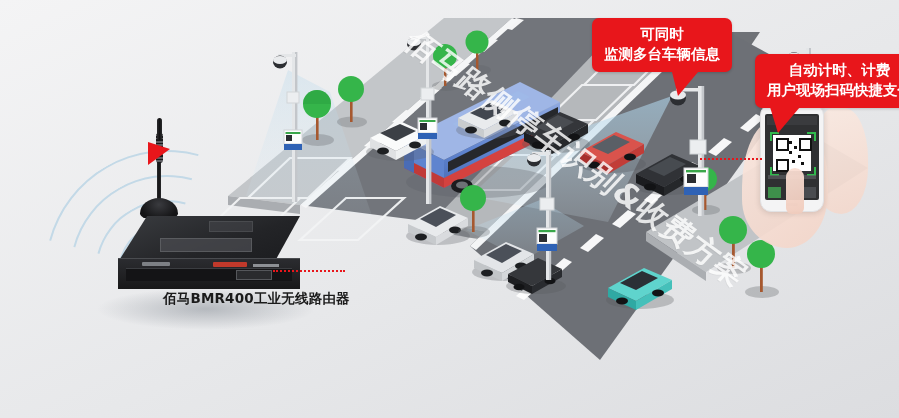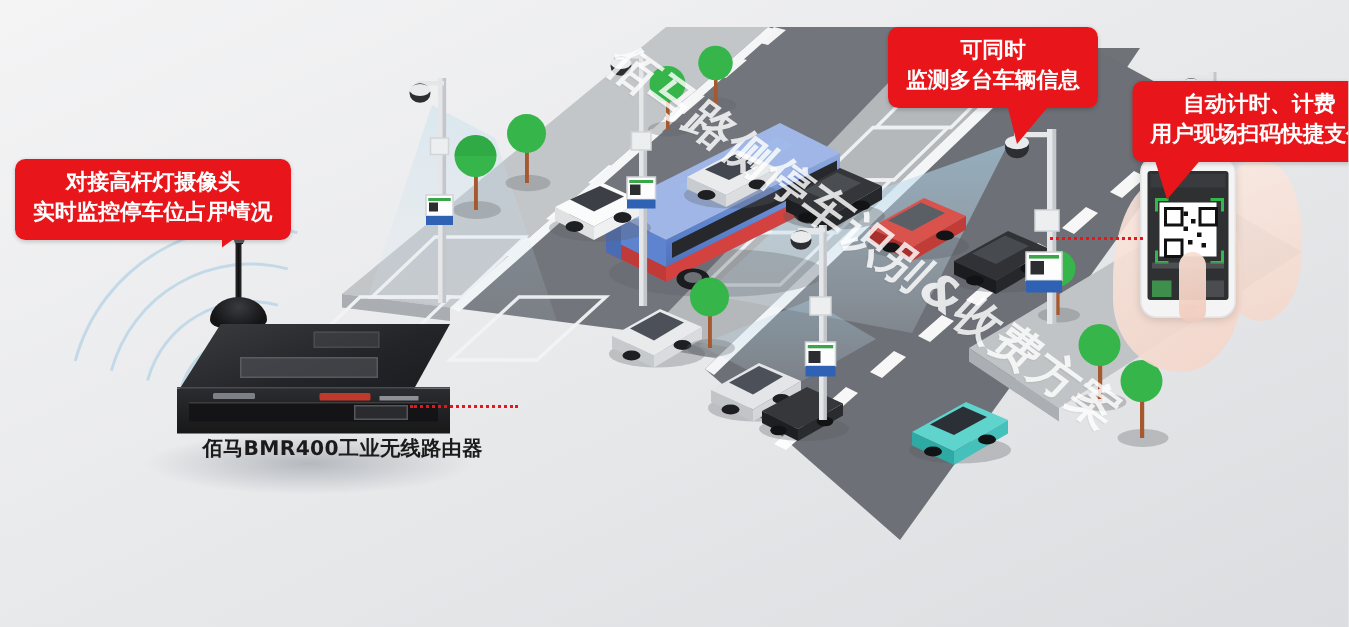--- a/index.html
+++ b/index.html
@@ -48,20 +48,21 @@
     white-space:nowrap;
     font-family:"DejaVu Sans","Liberation Sans",sans-serif;
     transform-origin:left top;
     text-shadow:0 1px 1px rgba(0,0,0,.06);
   }
 
   
   .router-caption{
     position:absolute;color:#1b1b1b;font-weight:bold;white-space:nowrap;
     font-family:"DejaVu Sans","Liberation Sans",sans-serif;
+    margin-left:28px;
   }
 
   
   .arc{
     position:absolute;border:2px solid #b9d3e4;border-radius:50%;
     border-color:#bcd6e6 transparent transparent transparent;
     opacity:.85;
   }
 
   
@@ -499,24 +500,20 @@
   </div>
 
   <div style="position:absolute;left:786px;top:168px;width:18px;height:46px;background:linear-gradient(160deg,#f9ded3,#f0cbbc);border-radius:9px 9px 6px 6px;opacity:.95;"></div>
 
   <div class="watermark" style="left:424px;top:22px;font-size:31px;letter-spacing:1px;
               transform:rotate(36deg) skewX(-7deg);">佰马路侧停车识别&amp;收费方案</div>
 
   <div class="dotted" style="left:273px;top:270px;width:72px;"></div>
   <div class="dotted" style="left:700px;top:158px;width:62px;"></div>
 
-  <div class="callout" style="left:10px;top:106px;font-size:14.5px;">
-    <span class="ln">对接高杆灯摄像头</span>
-    <span class="ln">实时监控停车位占用情况</span>
-  </div>
   <div class="tail" style="left:148px;top:142px;border-left:22px solid #e8161b;border-top:7px solid transparent;border-bottom:16px solid transparent;"></div>
 
   <div class="callout" style="left:592px;top:18px;font-size:14.5px;">
     <span class="ln">可同时</span>
     <span class="ln">监测多台车辆信息</span>
   </div>
   <div class="tail" style="left:672px;top:72px;border-top:24px solid #e8161b;border-left:6px solid transparent;border-right:20px solid transparent;"></div>
 
   <div class="callout" style="left:755px;top:54px;font-size:14.5px;">
     <span class="ln">自动计时、计费</span>

